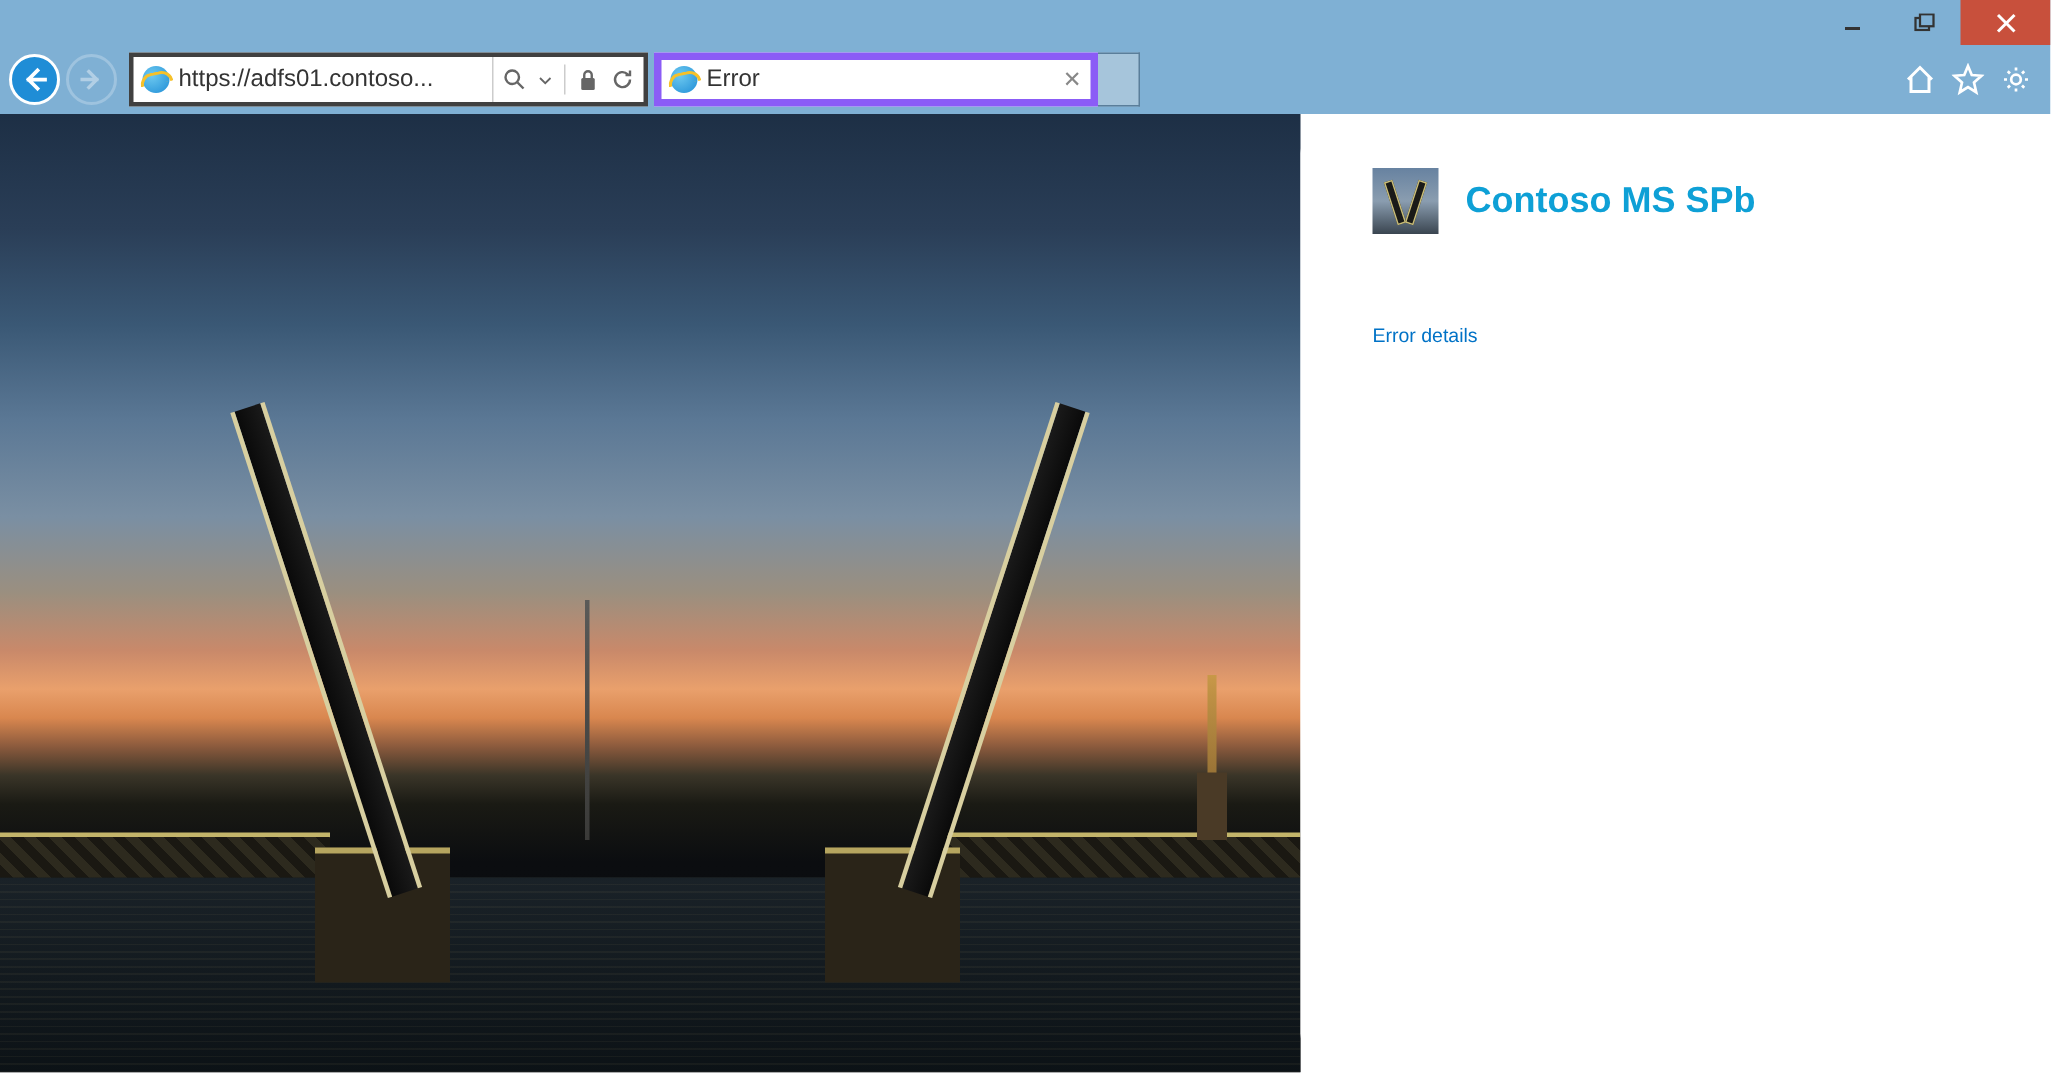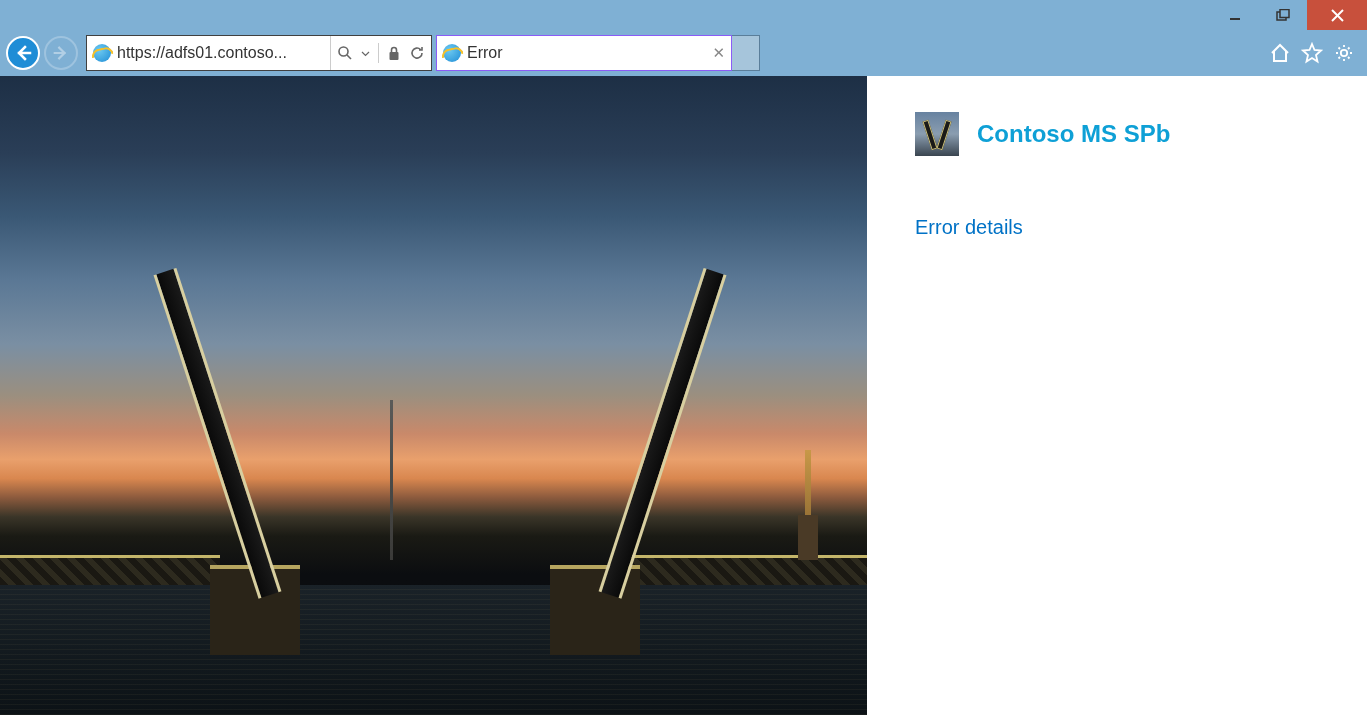--- a/index.html
+++ b/index.html
@@ -38,41 +38,41 @@
     margin-right: 4px;
     color: #fff;
   }
   .circle-btn.back { background: #1f8dd6; border-color: #fff; }
   .circle-btn.back svg { stroke: #fff; }
   .circle-btn.fwd { opacity: 0.4; }
   
   .addr-box {
     height: 36px;
     background: #fff;
-    border: 1px solid #404040;
+    border: 3px solid #404040;
     display: flex; align-items: center;
     width: 346px;
     margin-left: 4px;
   }
   .addr-box .ie-icon { margin: 0 6px; width:18px; height:18px; }
   .addr-box input {
     border: none; outline: none; flex: 1; font-size: 16px; color: #333;
     min-width: 0;
   }
   .addr-right {
     display: flex; align-items: center; gap: 8px; padding: 0 6px;
     border-left: 1px solid #ccc; height: 100%;
   }
   .addr-right span, .addr-right svg { color: #666; font-size: 14px; }
   .sep { width:1px; height:20px; background:#ccc; }
   
   .tab-box {
     height: 36px;
     background: #fff;
-    border: 1px solid #8b5cf6;
+    border: 5px solid #8b5cf6;
     display: flex; align-items: center;
     width: 296px;
     margin-left: 4px;
     padding: 0 6px;
   }
   .tab-box .ie-icon { margin-right: 6px; width:18px; height:18px; }
   .tab-box .tab-title { flex:1; font-size: 16px; color:#333; }
   .tab-box .tab-close { color:#888; cursor:pointer; font-size:15px; }
   .new-tab {
     width: 28px; height: 36px;
@@ -172,21 +172,21 @@
     content:""; position:absolute; bottom:6px; width:4px; height:28px;
     background:#1a1a18; border:1px solid #c8bc78;
   }
   .logo-thumb::before { left:12px; transform:rotate(-18deg); }
   .logo-thumb::after  { left:26px; transform:rotate(18deg); }
   .brand {
     font-size: 24px; font-weight: 600; color: #0ea0d6;
   }
   .err-heading { font-size: 21px; font-weight: 400; color: #333; margin-bottom: 28px; }
   .err-body { font-size: 14.5px; color: #333; line-height: 1.4; margin-bottom: 30px; }
-  .err-link { font-size: 20px; color: #0072c6; text-decoration: none; cursor: pointer; }
+  .err-link { font-size: 13px; color: #0072c6; text-decoration: none; cursor: pointer; }
   .footer { font-size: 12px; color: #666; margin-top: auto; }
   
   .ie-icon {
     display:inline-block; position:relative;
     border-radius:50%; background: radial-gradient(circle at 35% 35%, #6dc9f0, #1f8dd6);
   }
   .ie-icon::after {
     content:""; position:absolute; left:-2px; top:4px; right:-2px; height:6px;
     border:2px solid #f6c12a; border-bottom:none; border-radius: 10px 10px 0 0;
     transform: rotate(-12deg);

